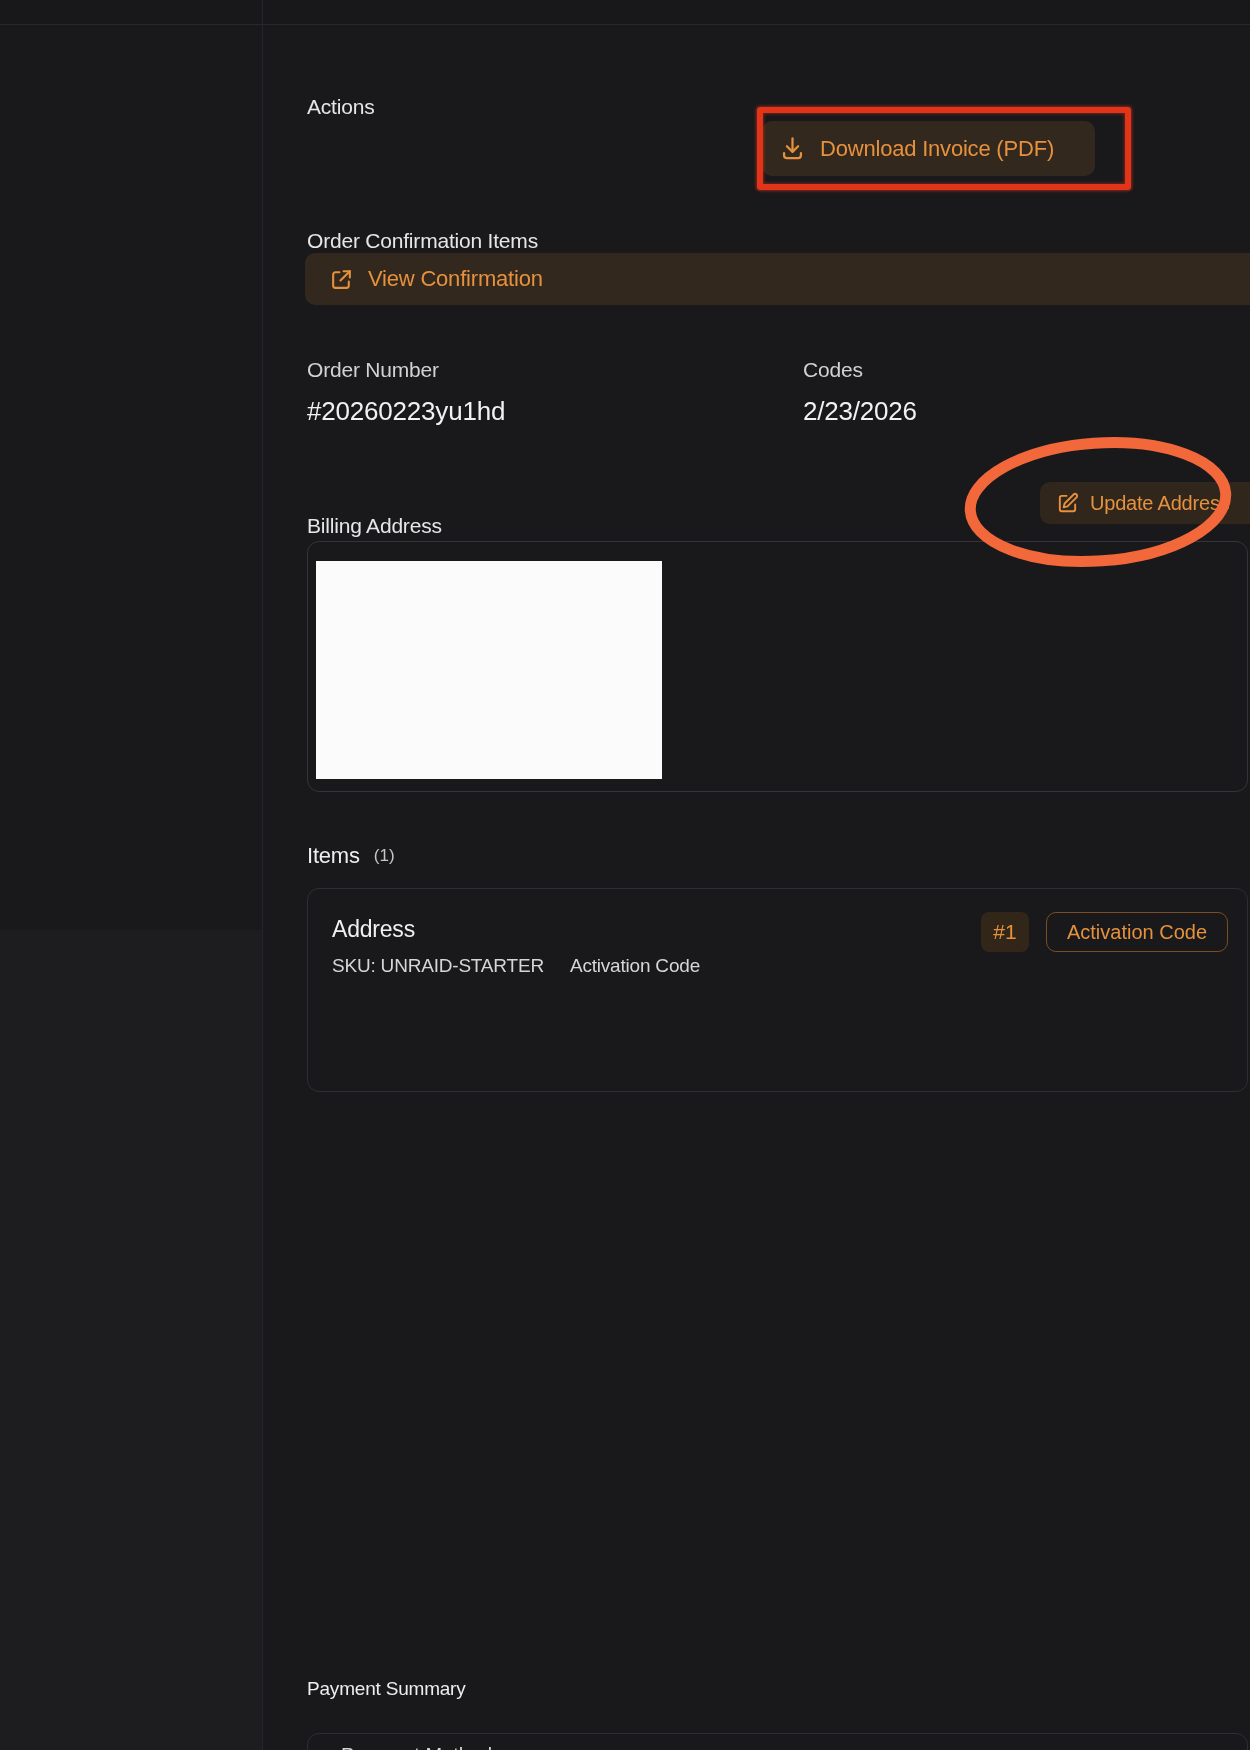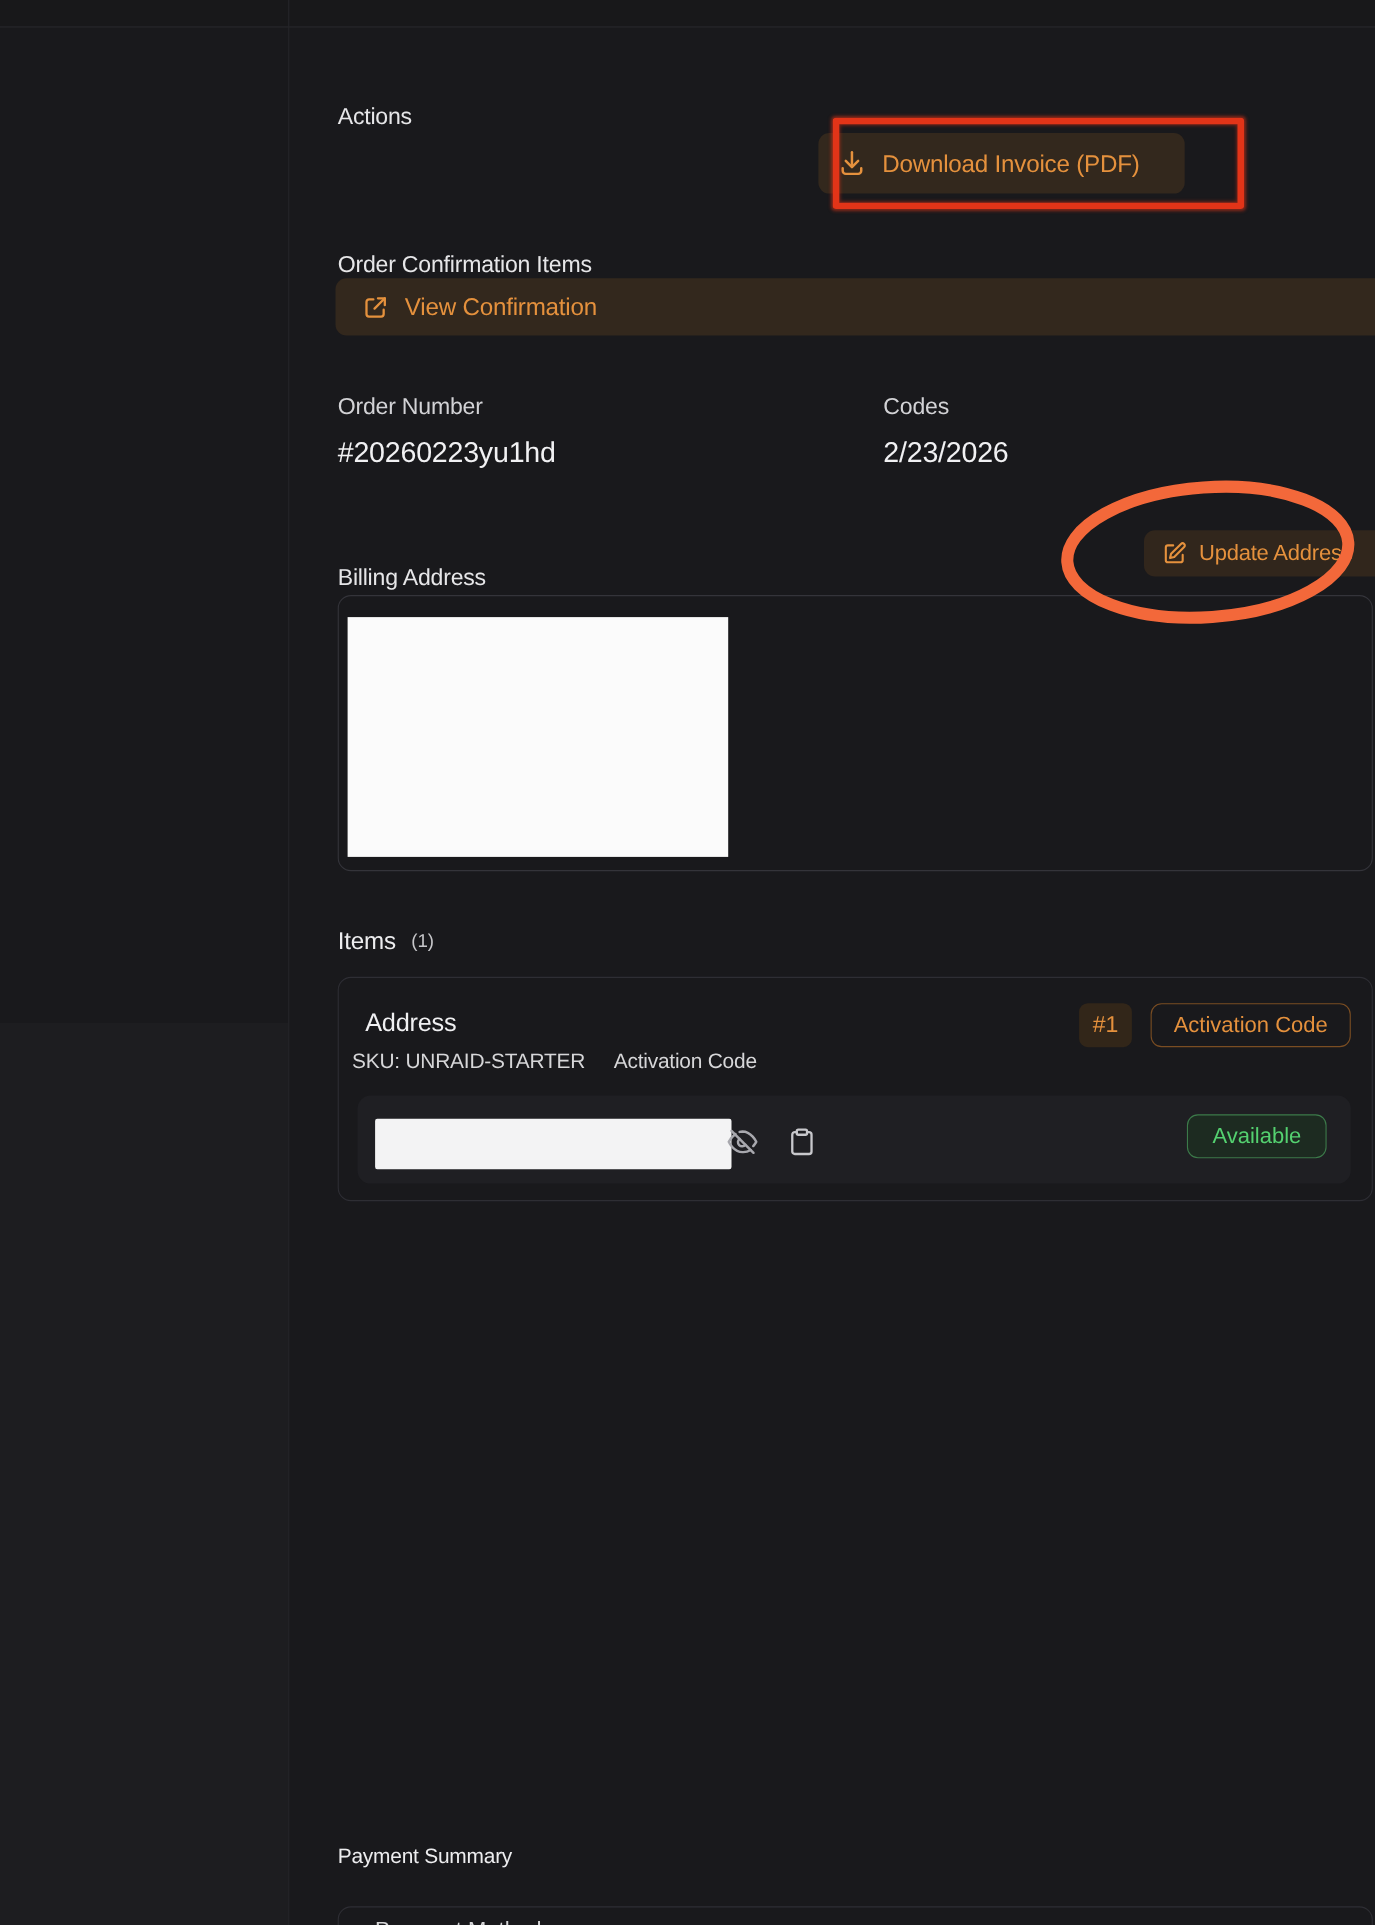--- a/index.html
+++ b/index.html
@@ -32,40 +32,40 @@
   .o-btn{
     display:flex;align-items:center;gap:14px;
     background:#33281d;border:none;border-radius:10px;
     color:#e5913d;font-size:22px;letter-spacing:-.2px;
     font-family:"Liberation Sans", sans-serif;
     padding:0 24px;cursor:pointer;box-sizing:border-box;
   }
   .o-btn svg{flex:0 0 auto;}
 
   .btn-dl-codes{left:305px;top:121px;height:55px;width:439px;}
-  .btn-dl-invoice{left:744px;top:121px;height:55px;width:333px;padding-left:17px;}
+  .btn-dl-invoice{left:762px;top:121px;height:55px;width:333px;padding-left:17px;}
   .btn-view-conf{left:305px;top:253px;height:52px;width:955px;border-radius:10px;justify-content:flex-start;font-size:22px;}
   .btn-update-addr{left:1040px;top:482px;height:42px;width:220px;background:#31261c;font-size:20px;padding:0 16px;gap:11px;}
 
   
   .billing-card{left:307px;top:541px;width:941px;height:251px;border:1px solid #34343a;border-radius:12px;box-sizing:border-box;}
   .redact-box{position:absolute;left:8px;top:19px;width:346px;height:218px;background:#fbfbfb;}
 
   
   .items-heading{left:307px;top:843px;display:flex;align-items:center;gap:14px;}
   .items-heading .t{font-size:22px;color:#ededef;letter-spacing:-.2px;}
   .items-heading .c{font-size:17px;color:#c6c6c9;}
 
   .item-card{left:307px;top:888px;width:941px;height:204px;background:#19191c;border:1px solid #2e2e34;border-radius:12px;box-sizing:border-box;}
   .item-name{position:absolute;left:24px;top:27px;font-size:23px;color:#f0f0f2;letter-spacing:-.2px;}
   .idx-badge{position:absolute;left:673px;top:23px;width:48px;height:40px;background:#322619;border-radius:8px;
     display:flex;align-items:center;justify-content:center;color:#e5913d;font-size:21px;}
   .type-badge{position:absolute;left:738px;top:23px;width:182px;height:40px;border:1px solid #7a4d22;border-radius:10px;box-sizing:border-box;
     display:flex;align-items:center;justify-content:center;color:#e5913d;font-size:20px;}
-  .sku-line{position:absolute;left:12px;top:66px;display:flex;gap:26px;font-size:19px;color:#d6d6d8;letter-spacing:-.2px;text-align:center;}
+  .sku-line{position:absolute;left:24px;top:66px;display:flex;gap:26px;font-size:19px;color:#d6d6d8;letter-spacing:-.2px;text-align:center;}
 
   .code-row{position:absolute;left:17px;top:107px;width:903px;height:80px;background:#1f1f23;border-radius:12px;}
   .code-input{position:absolute;left:16px;top:21px;width:320px;height:44px;background:#f3f3f4;border:none;border-radius:2px;}
   .icon-btn{position:absolute;background:none;border:none;padding:0;cursor:pointer;display:flex;align-items:center;justify-content:center;}
   .eye-btn{left:330px;top:20px;width:40px;height:44px;}
   .copy-btn{left:384px;top:20px;width:40px;height:44px;}
   .avail-badge{position:absolute;right:22px;top:17px;height:40px;padding:0 22px;background:#1d2b21;border:1px solid #3c7a4a;border-radius:10px;
     box-sizing:border-box;display:flex;align-items:center;color:#54d170;font-size:20px;}
 
   
@@ -145,38 +145,20 @@
 
   <div class="abs item-card">
     <div class="item-name">Address</div>
     <div class="idx-badge">#1</div>
     <div class="type-badge">Activation Code</div>
     <div class="sku-line">
       <span>SKU: UNRAID-STARTER</span>
       <span>Activation Code</span>
     </div>
 
-    <div class="code-row">
-      <input class="code-input" type="text" readonly="" style="">
-      <button class="icon-btn eye-btn">
-        <svg width="30" height="30" viewBox="0 0 24 24" fill="none" stroke="#a8a8ae" stroke-width="1.8" stroke-linecap="round" stroke-linejoin="round">
-          <path d="M17.94 17.94A10.1 10.1 0 0 1 12 19.5c-6.5 0-10-7.5-10-7.5a17.6 17.6 0 0 1 4.9-5.6"></path>
-          <path d="M9.9 4.8A9.4 9.4 0 0 1 12 4.5c6.5 0 10 7.5 10 7.5a17.8 17.8 0 0 1-2.2 3.1"></path>
-          <path d="M14.1 14.1a3 3 0 1 1-4.2-4.2"></path>
-          <path d="M4 4l16 16"></path>
-        </svg>
-      </button>
-      <button class="icon-btn copy-btn">
-        <svg width="28" height="28" viewBox="0 0 24 24" fill="none" stroke="#c8c8cc" stroke-width="1.8" stroke-linecap="round" stroke-linejoin="round">
-          <path d="M16 4.5h1.5A2 2 0 0 1 19.5 6.5v13a2 2 0 0 1-2 2h-11a2 2 0 0 1-2-2v-13a2 2 0 0 1 2-2H8"></path>
-          <rect x="8" y="2.5" width="8" height="4" rx="1.2"></rect>
-        </svg>
-      </button>
-      <div class="avail-badge">Available</div>
-    </div>
   </div>
 
   <div class="abs pay-heading">Payment Summary</div>
   <div class="abs pay-card">
     <div class="row-label">Payment Method</div>
   </div>
 
   <div class="abs anno-rect"></div>
   <svg class="abs anno-ellipse" width="284" height="150" viewBox="0 0 284 150">
     <ellipse cx="142" cy="74" rx="128" ry="59" fill="none" stroke="#f3683a" stroke-width="11" stroke-linecap="round" transform="rotate(-4 142 74)"></ellipse>

